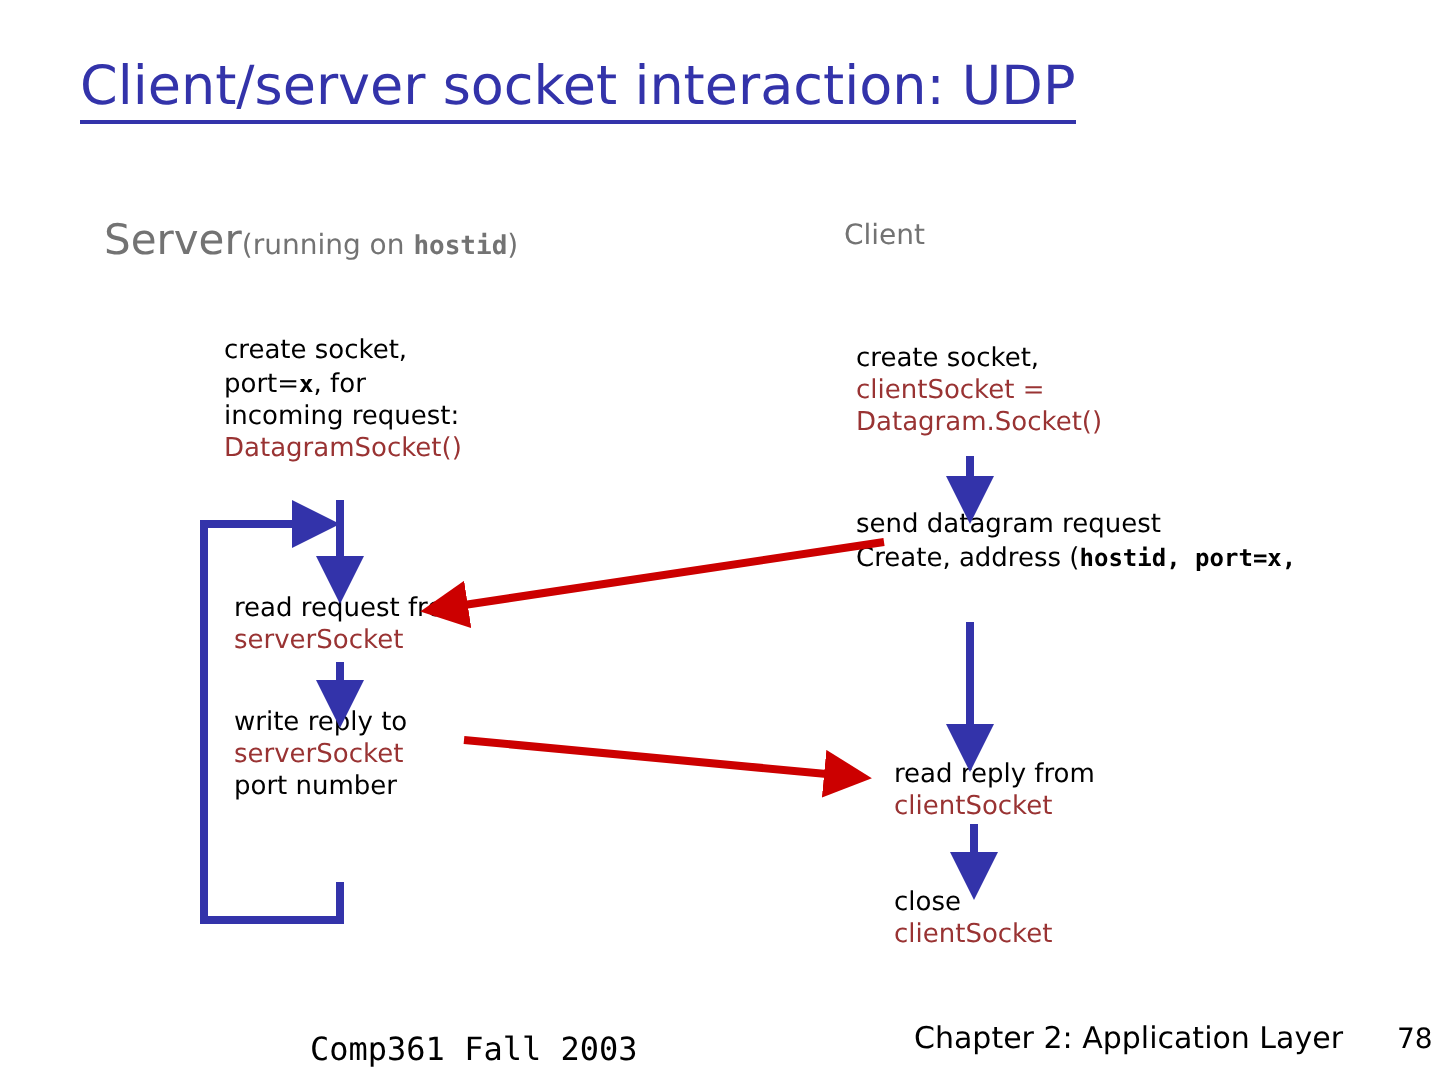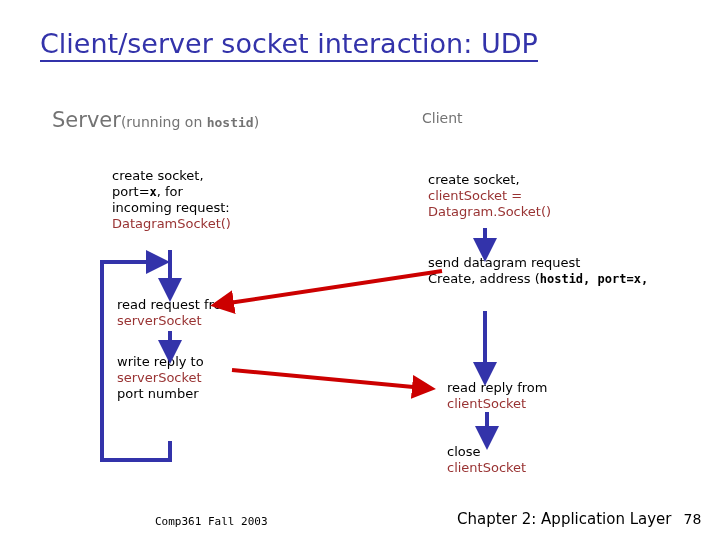--- a/index.html
+++ b/index.html
@@ -90,35 +90,35 @@
   #cli-send     { left: 428px; top: 255px; }
   #cli-read     { left: 447px; top: 380px; }
   #cli-close    { left: 447px; top: 444px; }
 
   
   .footer-left {
     position: absolute;
     left: 155px;
     top: 515px;
     font-family: "DejaVu Sans Mono", monospace;
-    font-size: 11px;
+    font-size: 16px;
     color: #000000;
     white-space: nowrap;
   }
   .footer-right {
     position: absolute;
     left: 457px;
     top: 510px;
     font-family: "DejaVu Sans", sans-serif;
     font-size: 15px;
     color: #000000;
     white-space: nowrap;
   }
   .footer-right .pagenum {
-    margin-left: 12px;
+    margin-left: 27px;
     font-size: 14px;
   }
 
   
   #vector-layer {
     position: absolute;
     left: 0;
     top: 0;
     width: 720px;
     height: 540px;

